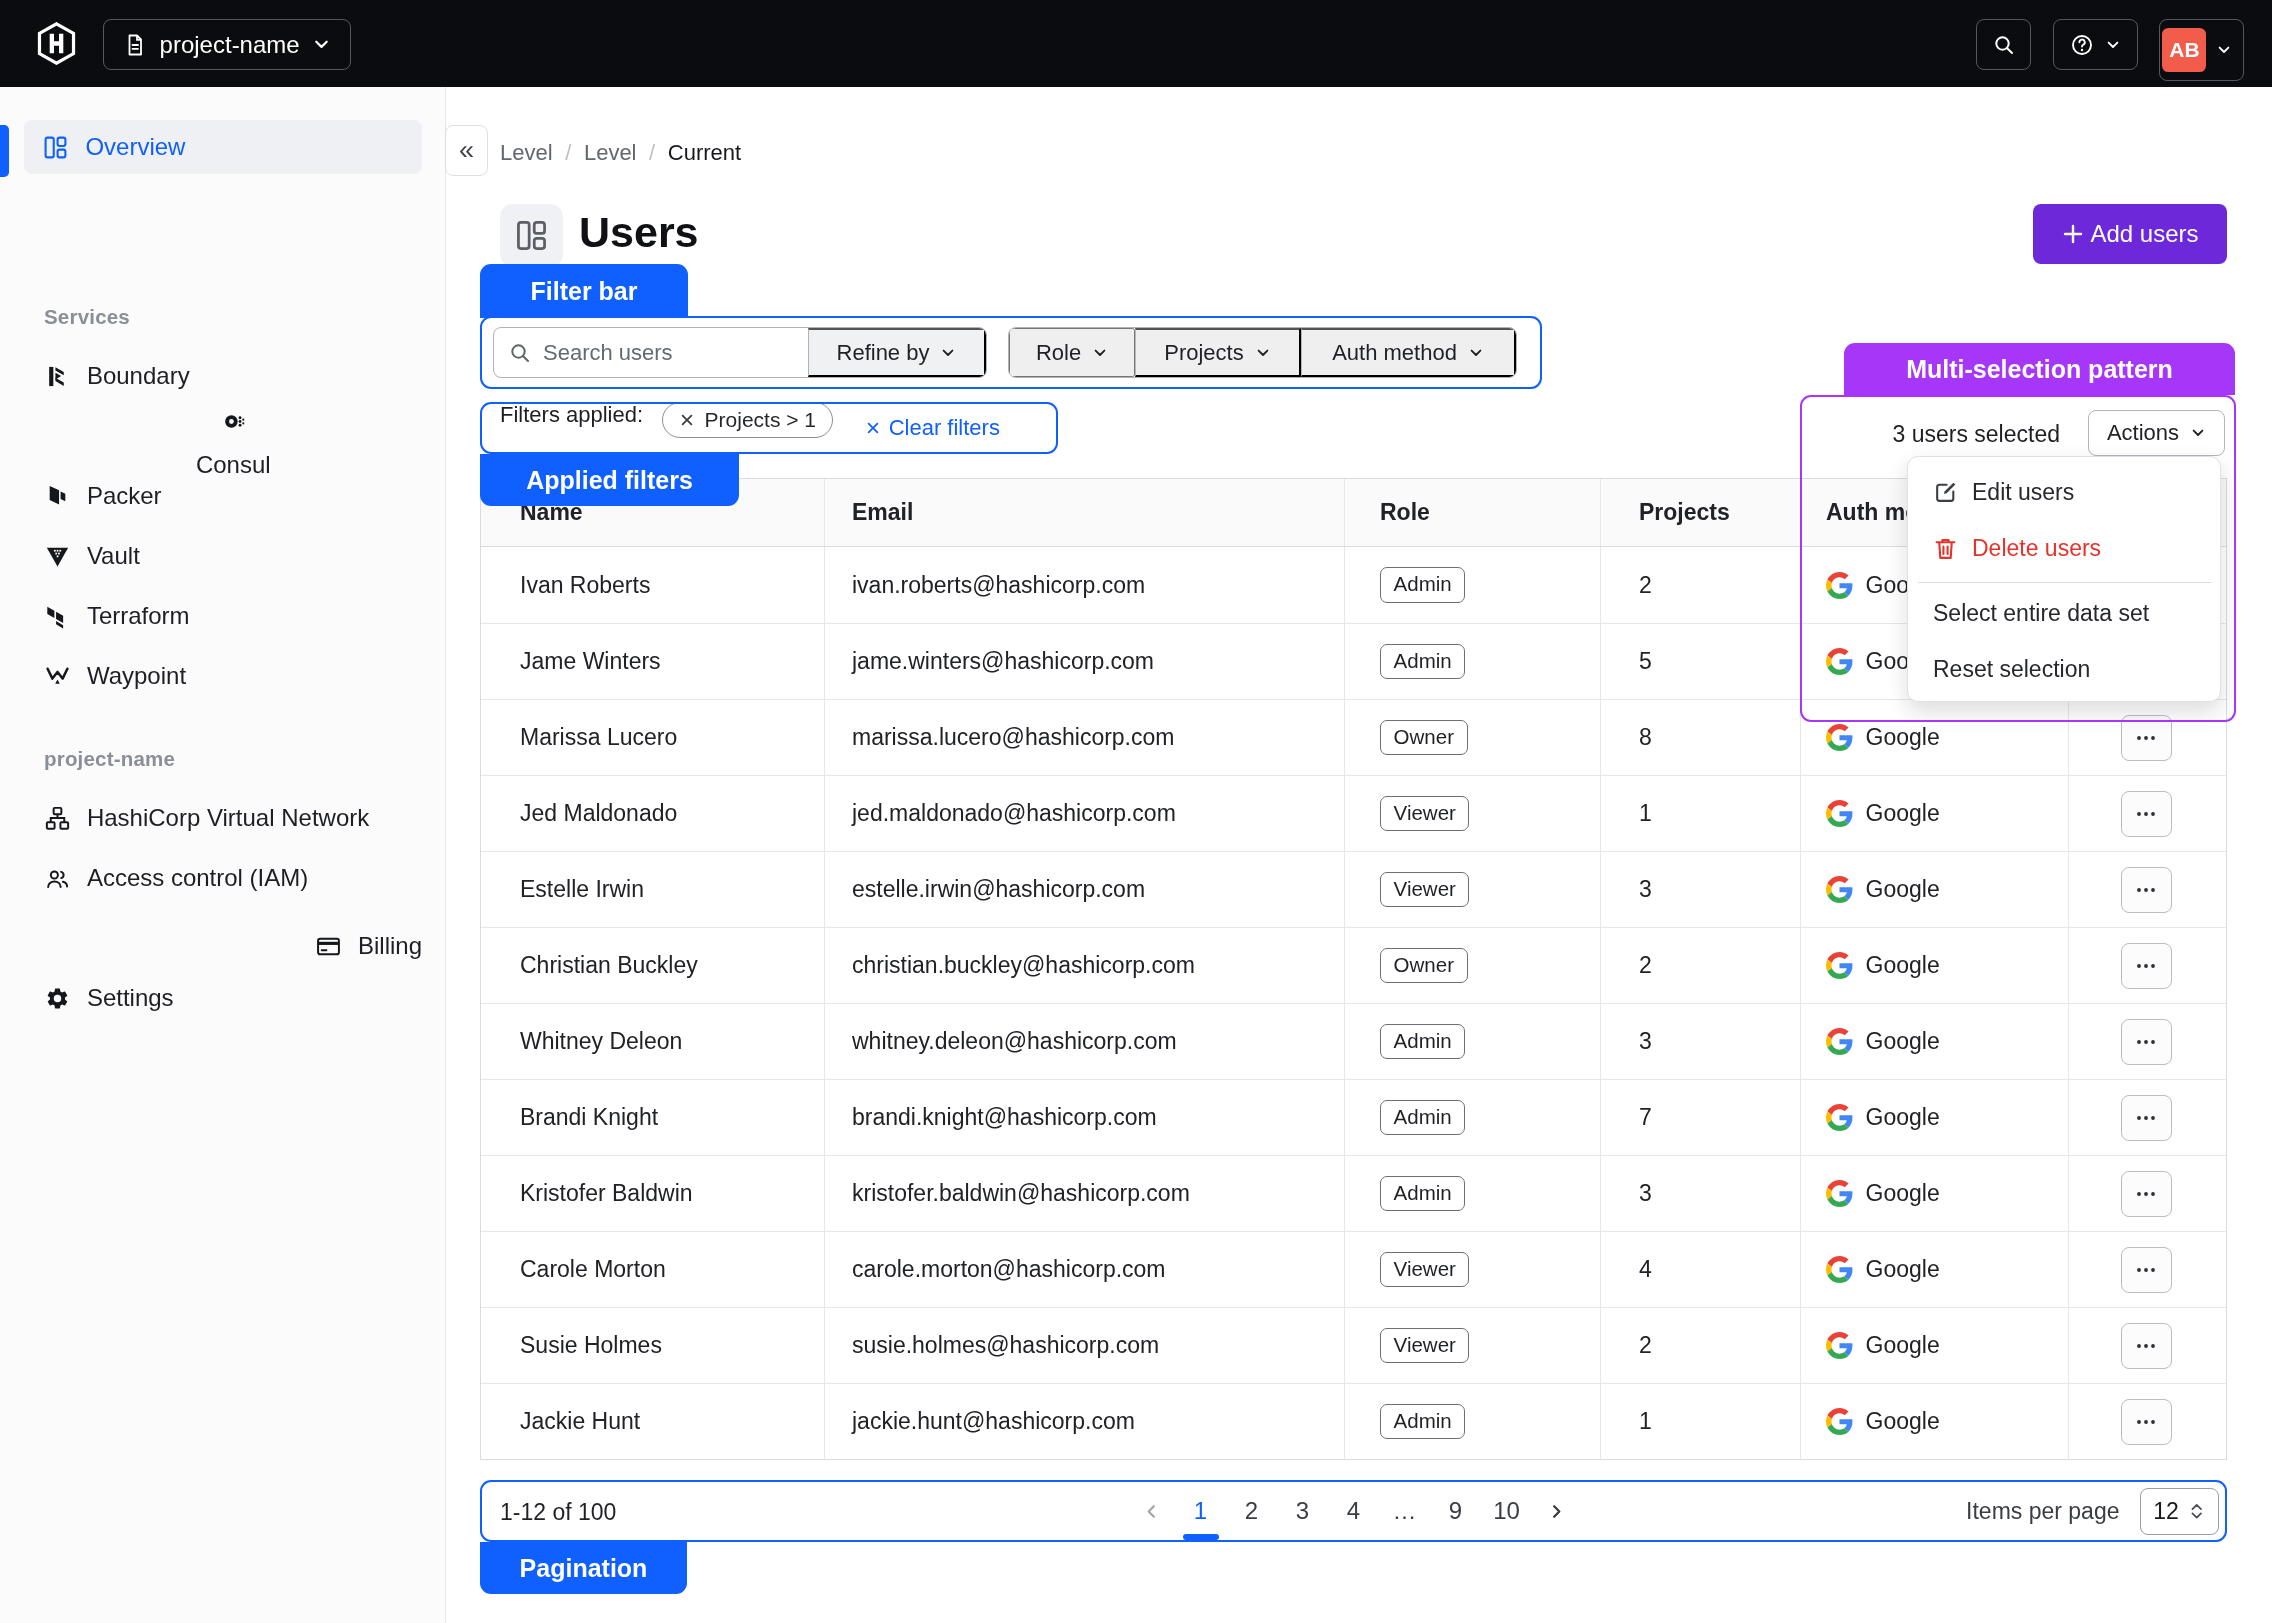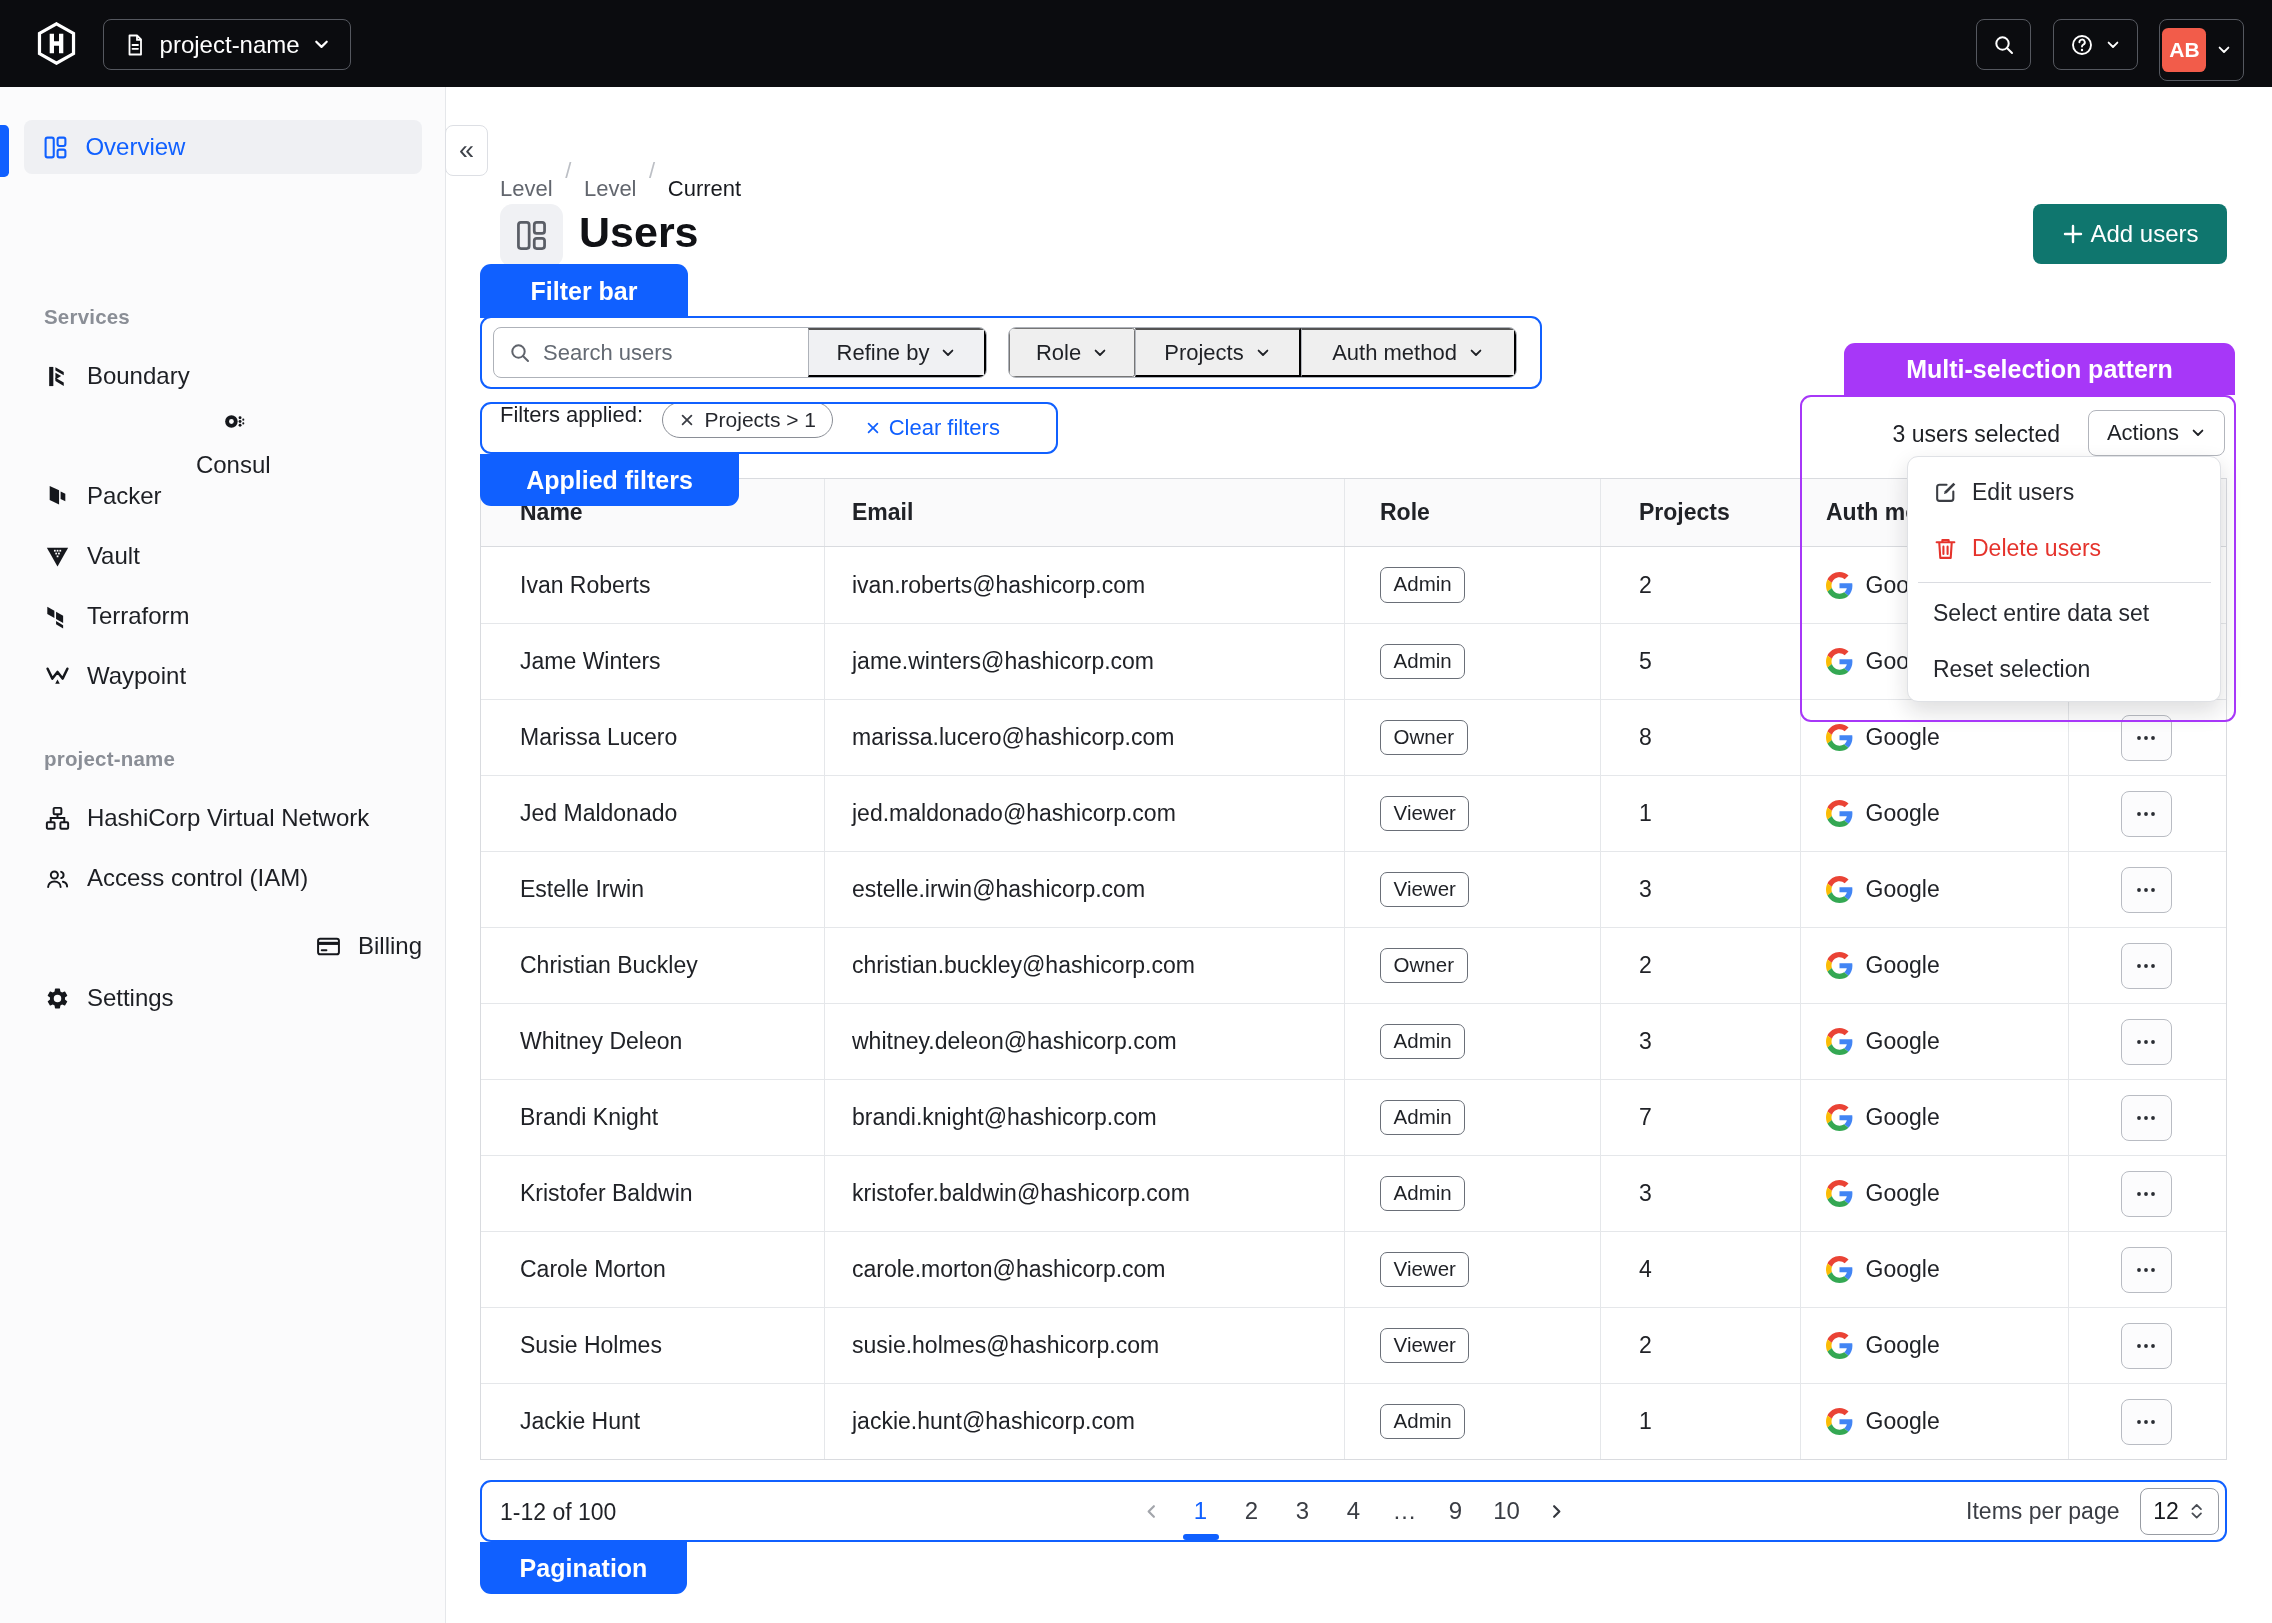--- a/index.html
+++ b/index.html
@@ -22,27 +22,27 @@
   .side-active-bar { position:absolute; left:0; top:38px; width:8.7px; height:52px; background:#1060FF; border-radius:0 4.7px 4.7px 0; }
   .side-item { position:absolute; left:24px; width:398px; height:54px; display:flex; align-items:center; gap:17.4px; padding-left:19px; border-radius:8px; font-size:24px; color:#1d1f24; }
   .side-item .ic { width:25px; height:25px; color:#15171c; flex:0 0 25px; }
   .side-item.active { background:#eff0f3; color:#1060FF; font-weight:500; }
   .side-item.active .ic { color:#1060FF; }
   .side-heading { position:absolute; left:44px; font-size:20.5px; font-weight:600; color:#8a8e96; letter-spacing:0.2px; }
 
   
   .collapse-tab { position:absolute; left:445px; top:125px; width:43px; height:51px; background:#fff; border:1.6px solid #dddfe4; border-radius:8px; display:flex; align-items:center; justify-content:center; font-size:27px; color:#3f434a; }
   .breadcrumb { position:absolute; left:500px; top:140px; display:flex; align-items:center; gap:12.6px; font-size:22px; }
-  .crumb { color:#62666e;margin-top:36px; }
+  .crumb { color:#62666e; }
   .crumb-sep { color:#bcbfc5; }
   .crumb.current { color:#17191e; font-weight:500; }
 
   .title-icon { position:absolute; left:500px; top:204px; width:63px; height:63px; background:#f0f1f4; border-radius:12.6px; display:flex; align-items:center; justify-content:center; color:#5a5e66; }
   .page-title { position:absolute; left:579px; top:208px; font-size:43px; font-weight:700; color:#101115; }
-  .add-users-btn { position:absolute; left:2033px; top:204px; width:194px; height:60px; background:#0f766e; border:none; border-radius:8px; color:#fff; font-size:24px; font-weight:500; display:flex; align-items:center; justify-content:center; gap:5px; }
+  .add-users-btn { position:absolute; left:2033px; top:204px; width:194px; height:60px; background:#6d28d9; border:none; border-radius:8px; color:#fff; font-size:24px; font-weight:500; display:flex; align-items:center; justify-content:center; gap:5px; }
 
   
   .anno-label { position:absolute; background:#1060FF; color:#fff; font-size:25px; font-weight:700; display:flex; align-items:center; justify-content:center; z-index:45; }
   .anno-label.top { border-radius:11px 11px 0 0; }
   .anno-label.bottom { border-radius:0 0 11px 11px; }
   .anno-box { position:absolute; border:2.4px solid #1060FF; border-radius:11px; z-index:44; pointer-events:none; }
   .lbl-filter-bar { left:480px; top:264px; width:208px; height:54px; }
   .box-filter-bar { left:480px; top:316px; width:1062px; height:73px; }
   .lbl-applied { left:480px; top:454px; width:259px; height:52px; }
   .box-applied { left:480px; top:402px; width:578px; height:52px; }

